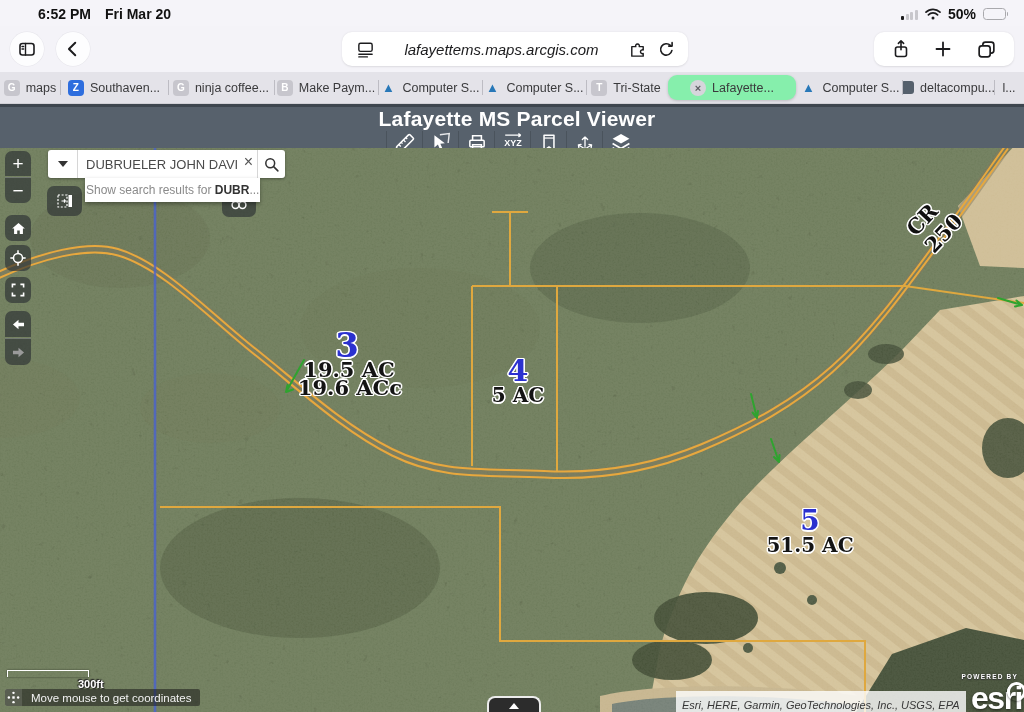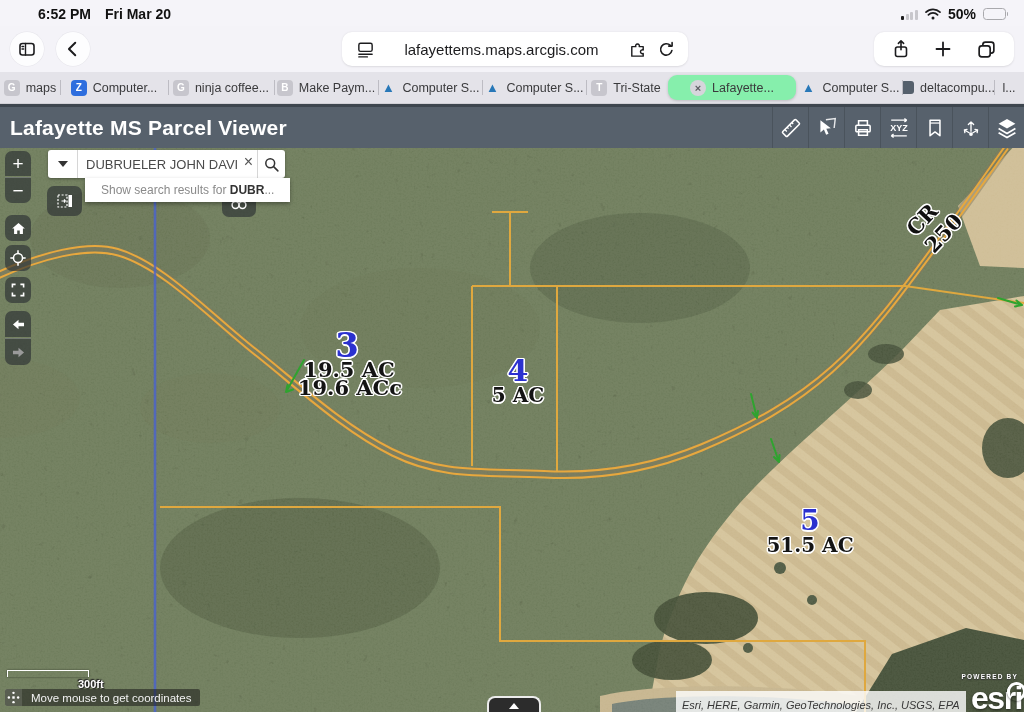--- a/index.html
+++ b/index.html
@@ -13,41 +13,41 @@
   .sigbars{display:flex;align-items:flex-end;gap:1.5px;height:11px;}
   .sigbars i{display:block;width:3px;border-radius:1px;background:#c8c7cc;}
   .sigbars i.on{background:#1c1c1e;}
   .wifi{display:block;}
   .battery{display:flex;align-items:center;}
   .batt-body{width:23px;height:11.5px;border:1px solid #a9a9ad;border-radius:3.5px;padding:1px;box-sizing:border-box;}
   .batt-fill{width:9px;height:100%;background:#1c1c1e;border-radius:1.5px;}
   .batt-tip{width:1.5px;height:4px;background:#a9a9ad;border-radius:0 2px 2px 0;margin-left:.5px;}
 
   
-  .toolbar{height:46px;background:#f4f3f8;position:relative;}
+  .toolbar{height:46px;background:#f4f3f8;position:relative;font-style:italic;}
   .circle-btn{position:absolute;top:6px;width:34px;height:34px;border-radius:50%;background:#fdfdfe;box-shadow:0 0 0 .5px #e5e4ea;display:flex;align-items:center;justify-content:center;}
   .url-pill{position:absolute;left:342px;top:6px;width:346px;height:34px;background:#fff;border-radius:10px;box-shadow:0 .5px 2px rgba(0,0,0,.10);display:flex;align-items:center;}
   .url-text{flex:1;text-align:center;font-size:15px;color:#1c1c1e;}
   .right-pill{position:absolute;right:10px;top:6px;width:128px;height:34px;background:#fff;border-radius:10px;box-shadow:0 .5px 2px rgba(0,0,0,.10);display:flex;align-items:center;justify-content:space-around;padding:0 6px;}
 
   
   .tabbar{height:32px;background:#e4e3e9;display:flex;align-items:stretch;box-sizing:border-box;border-bottom:1px solid #d2d1d7;}
   .tab{display:flex;align-items:center;justify-content:center;gap:6px;font-size:12.5px;color:#3a3a3c;position:relative;overflow:hidden;white-space:nowrap;box-sizing:border-box;flex:0 0 auto;}
   .tab:not(.active)+.tab:not(.active)::before{content:"";position:absolute;left:0;top:8px;bottom:8px;width:1px;background:#bdbcc3;}
   .tab.active{background:#86efac;border-radius:9px;margin:3px 2px;box-shadow:0 1px 3px rgba(0,0,0,.18);}
   .fav{width:16px;height:16px;border-radius:4px;background:#c7c6cd;color:#fff;font-size:10px;font-weight:bold;display:flex;align-items:center;justify-content:center;flex:0 0 auto;}
   .fav.z{background:#2e6ede;}
   .fav.delta{background:#55606c;width:13px;height:13px;border-radius:3px;}
   .fav.tri{background:transparent;}
   .fav.tri::before{content:"▲";color:#2878b8;font-size:13px;line-height:1;}
   .tab-close{width:16px;height:16px;border-radius:50%;background:#d6d5db;color:#5c5c61;font-size:11px;font-weight:bold;display:flex;align-items:center;justify-content:center;flex:0 0 auto;}
   .tab-close::before{content:"×";}
 
   
-  .app-header{height:44px;background:#57616c;border-top:3px solid #3e464f;box-sizing:border-box;display:flex;align-items:center;justify-content:space-between;}
+  .app-header{height:44px;background:#57616c;border-top:3px solid #3e464f;box-sizing:border-box;display:flex;align-items:center;justify-content:space-between;flex-direction:column;}
   .app-title{color:#fff;font-size:21px;font-weight:bold;padding-left:10px;letter-spacing:.2px;}
   .hdr-icons{display:flex;height:100%;}
   .hdr-btn{width:35px;display:flex;align-items:center;justify-content:center;border-left:1px solid rgba(0,0,0,.14);}
 
   
   .map{position:relative;width:1024px;height:564px;background:#4b5639;overflow:hidden;}
   .map svg.art{position:absolute;left:0;top:0;}
 
   .halo{text-shadow:-1.5px 0 #fff,1.5px 0 #fff,0 -1.5px #fff,0 1.5px #fff,-1px -1px #fff,1px 1px #fff,-1px 1px #fff,1px -1px #fff;}
   .plabel{position:absolute;transform:translate(-50%,-50%);font-family:"DejaVu Serif",serif;font-weight:bold;text-align:center;line-height:1;white-space:nowrap;z-index:2;}
@@ -57,21 +57,21 @@
 
   .mbtn{position:absolute;background:rgba(44,48,52,.66);color:#fff;display:flex;align-items:center;justify-content:center;z-index:3;}
   .r7{border-radius:7px;}
   .search-widget{position:absolute;left:48px;top:2px;height:28px;display:flex;background:#fff;border-radius:3px;box-shadow:0 1px 3px rgba(0,0,0,.35);z-index:4;}
   .dd-btn{width:29px;display:flex;align-items:center;justify-content:center;border-right:1px solid #d6d6d6;}
   .dd-tri{width:0;height:0;border:5px solid transparent;border-top:6px solid #333;margin-top:5px;}
   .search-box{width:179px;position:relative;display:flex;align-items:center;}
   .search-input{border:none;outline:none;width:152px;padding:0 0 0 8px;font-size:13px;color:#4a4a4a;font-family:"Liberation Sans",sans-serif;background:transparent;}
   .clear-x{position:absolute;right:4px;top:4px;font-size:16px;color:#555;line-height:1;}
   .search-btn{width:27px;display:flex;align-items:center;justify-content:center;border-left:1px solid #d6d6d6;}
-  .suggestion{position:absolute;left:85px;top:30px;background:#fff;padding:5px 16px;font-size:12px;color:#8a8a8a;box-shadow:0 2px 4px rgba(0,0,0,.35);z-index:5;white-space:nowrap;}
+  .suggestion{position:absolute;left:85px;top:30px;background:#fff;padding:5px 1px;font-size:12px;color:#8a8a8a;box-shadow:0 2px 4px rgba(0,0,0,.35);z-index:5;white-space:nowrap;}
   .suggestion b{color:#333;}
 
   .scalebar{position:absolute;left:7px;top:522px;width:80px;height:6px;border:1.5px solid #fff;border-bottom:none;z-index:3;box-shadow:0 0 2px rgba(0,0,0,.6);}
   .scalelabel{position:absolute;left:78px;top:530px;font-size:11px;font-weight:bold;color:#fff;text-shadow:0 0 2px #222,1px 1px 1px #222,-1px -1px 1px #222;z-index:3;}
   .coordbar{position:absolute;left:5px;top:541px;height:17px;display:flex;align-items:center;background:rgba(25,25,25,.55);border-radius:2px;z-index:3;}
   .coord-icon{width:17px;height:17px;display:flex;align-items:center;justify-content:center;background:rgba(255,255,255,.12);}
   .coord-text{font-size:11.5px;color:#f2f2f2;padding:0 9px;}
   .table-handle{position:absolute;left:487px;top:548px;width:54px;height:16px;background:#2c2c2c;border:2px solid #ececec;border-bottom:none;border-radius:8px 8px 0 0;display:flex;align-items:center;justify-content:center;z-index:3;box-sizing:border-box;}
   .handle-tri{width:0;height:0;border:5px solid transparent;border-bottom:6px solid #fff;margin-bottom:4px;}
   .attribution{position:absolute;left:676px;top:543px;background:rgba(255,255,255,.8);color:#373737;font-size:11px;padding:8px 6px;z-index:3;white-space:nowrap;font-style:italic;}
@@ -151,21 +151,21 @@
     </div>
   </div>
 
   <div class="tabbar">
     <div class="tab" style="width:60px">
       <span class="fav">G</span>
       <span>maps</span>
     </div>
     <div class="tab" style="width:108px">
       <span class="fav z">Z</span>
-      <span>Computer...</span>
+      <span>Southaven...</span>
     </div>
     <div class="tab" style="width:106px">
       <span class="fav">G</span>
       <span>ninja coffee...</span>
     </div>
     <div class="tab" style="width:104px">
       <span class="fav">B</span>
       <span>Make Paym...</span>
     </div>
     <div class="tab" style="width:104px">

